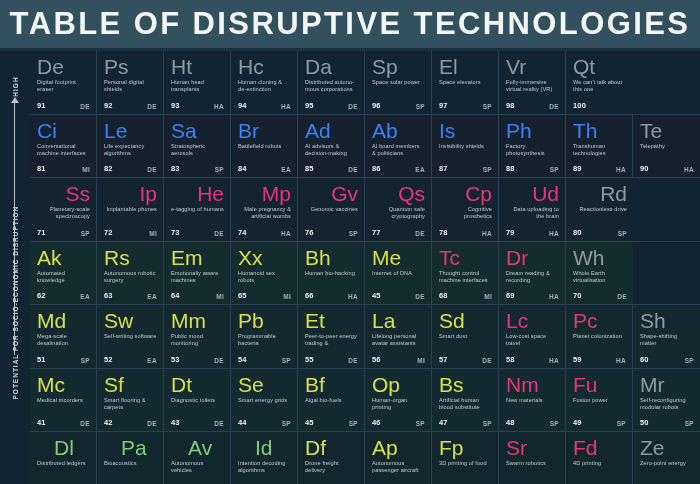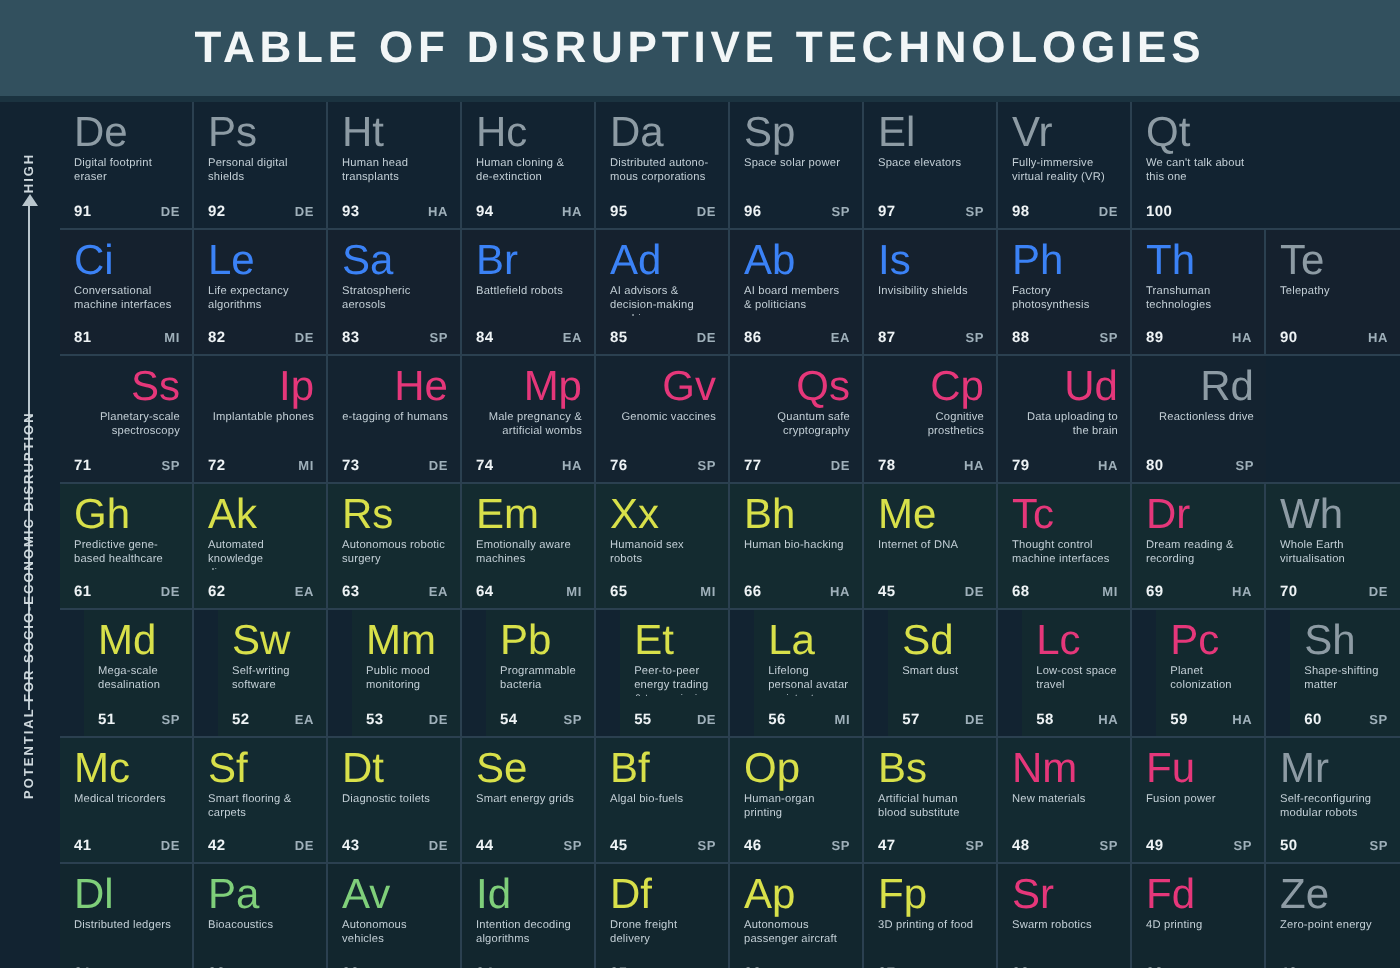--- a/index.html
+++ b/index.html
@@ -25,21 +25,21 @@
   #header {
     height: 48px;
     background: #32505e;
     display: flex;
     align-items: center;
     justify-content: center;
     border-bottom: 3px solid #1b3340;
   }
   #header-title {
     color: #f2f6f7;
-    font-size: 22px;
+    font-size: 31px;
     font-weight: bold;
     letter-spacing: 2.4px;
     white-space: nowrap;
   }
 
   
   #axis {
     position: absolute;
     left: 0;
     top: 51px;
@@ -146,28 +146,28 @@
     font-weight: bold;
     color: #9fb0ba;
     letter-spacing: 0.3px;
   }
 
   
   .c-grey   { color: #8d9ba4; }
   .c-pink   { color: #3b82f6; }
   .c-magenta{ color: #e5377a; }
   .c-yellow { color: #d8e04a; }
-  .c-green  { color: #7fcf7a; }
+  .c-green  { color: #7fcf7a; margin-left: 17px; }
 
   
   .row-1 .cell { background: #122331; }
   .row-2 .cell { background: #15212e; }
   .row-3 .cell { background: #142330; text-align: right; }
   .row-4 .cell { background: #142b30; }
-  .row-5 .cell { background: #13292f; margin-left: 12px; }
+  .row-5 .cell { background: #13292f; }
   .row-6 .cell { background: #132a31; }
   .row-7 .cell { background: #12262e; }
 </style>
 </head>
 <body>
 
 <div id="page">
 
   <div id="header">
     <div id="header-title">TABLE OF DISRUPTIVE TECHNOLOGIES</div>
@@ -406,28 +406,20 @@
           <div class="sym c-grey">Rd</div>
           <div class="desc">Reactionless drive</div>
           <div class="footer">
             <span class="num">80</span>
             <span class="tag">SP</span>
           </div>
         </div>
       </div>
       <div class="row row-4">
         <div class="cell">
-          <div class="sym c-yellow">Gh</div>
-          <div class="desc">Predictive gene-based healthcare</div>
-          <div class="footer">
-            <span class="num">61</span>
-            <span class="tag">DE</span>
-          </div>
-        </div>
-        <div class="cell">
           <div class="sym c-yellow">Ak</div>
           <div class="desc">Automated knowledge discovery</div>
           <div class="footer">
             <span class="num">62</span>
             <span class="tag">EA</span>
           </div>
         </div>
         <div class="cell">
           <div class="sym c-yellow">Rs</div>
           <div class="desc">Autonomous robotic surgery</div>

